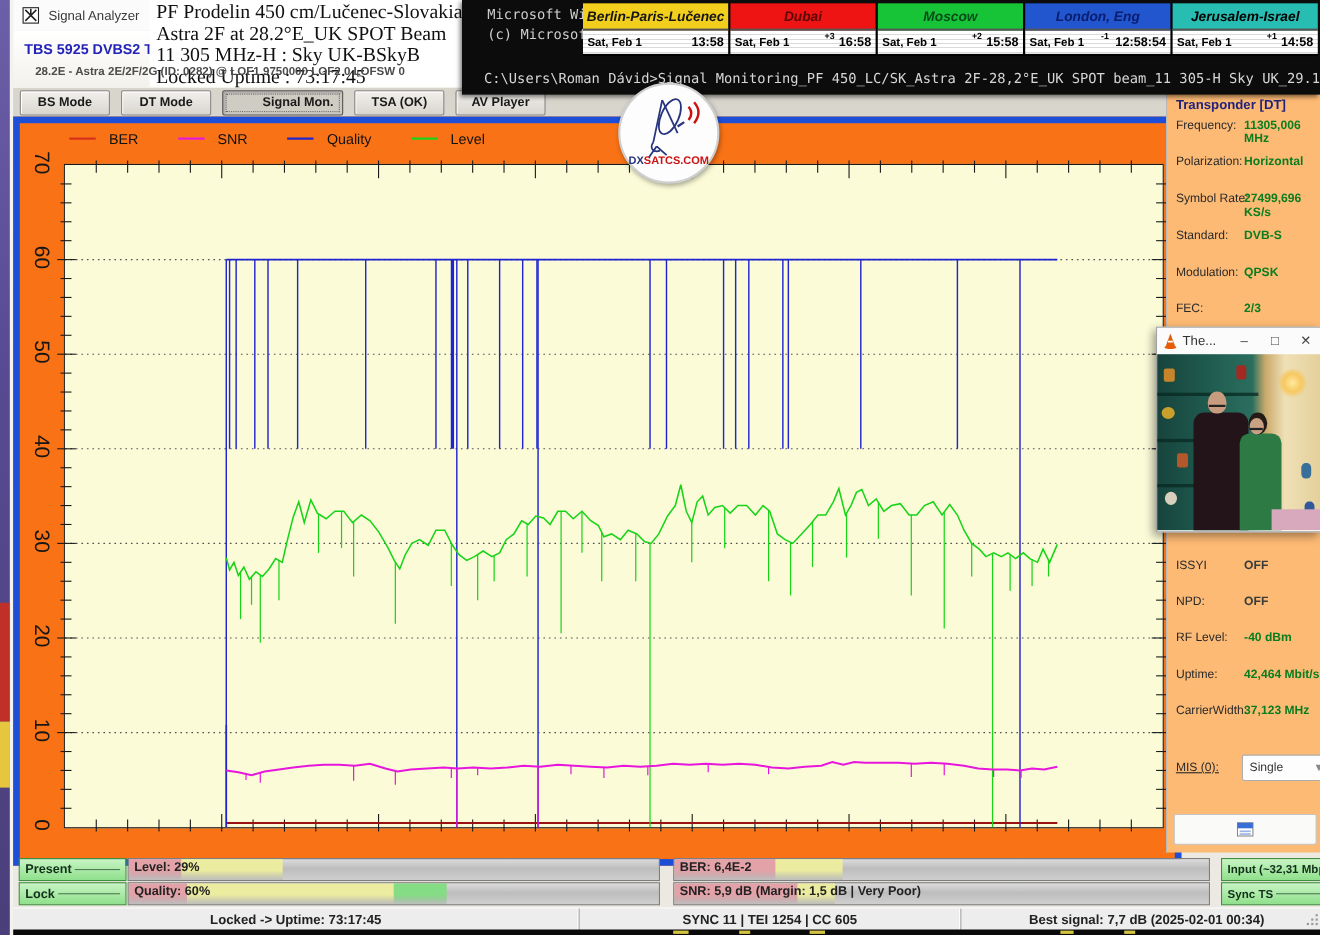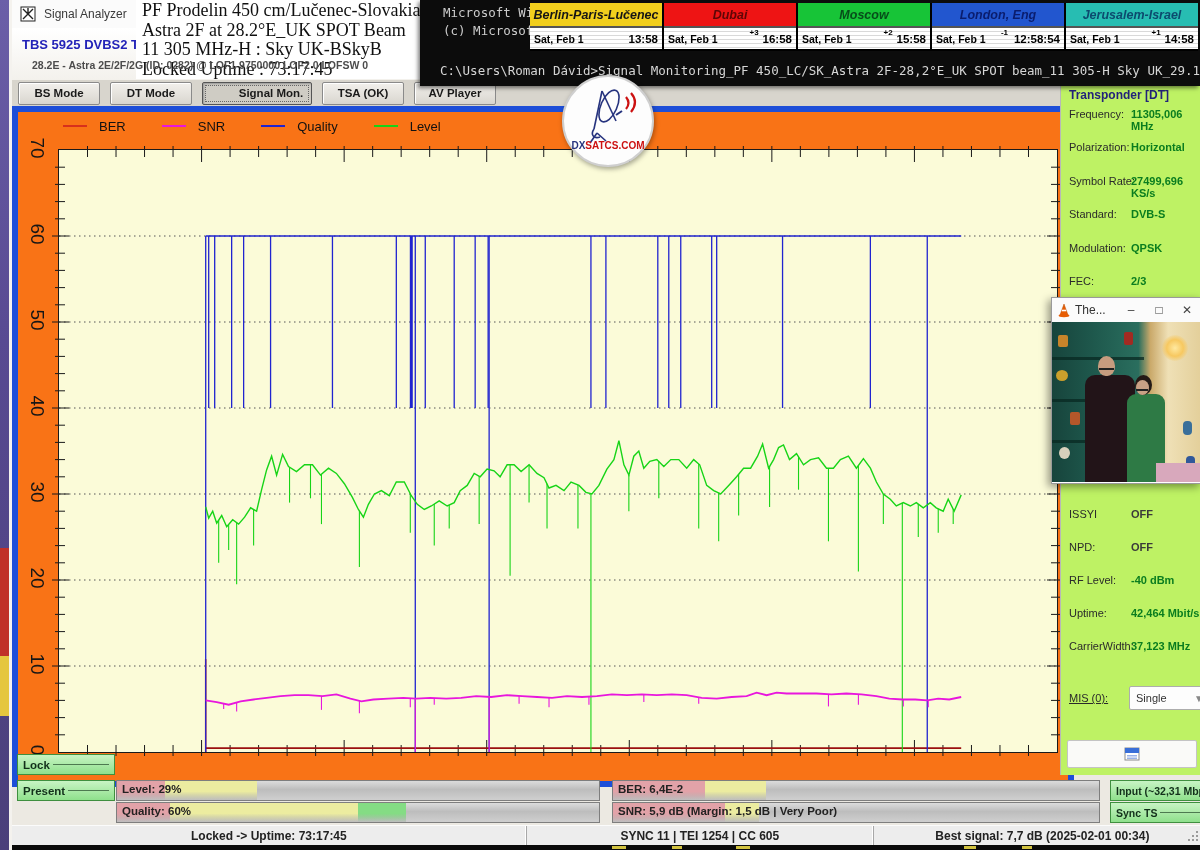--- a/index.html
+++ b/index.html
@@ -53,21 +53,21 @@
   .legend-item{display:flex;align-items:center;gap:12px;}
   .legend-swatch{width:24px;height:0;border-top:2.5px solid #000;}
   .legend-label{font-size:13px;color:#111;}
   #plot{left:40px;top:37px;width:998px;height:602px;background:#fbfbd8;border:1px solid #1a1a1a;}
   #plot svg{overflow:visible;display:block;}
   .grid{stroke:#555;stroke-width:1;stroke-dasharray:1.5 3.5;}
   .tick{stroke:#1a1a1a;stroke-width:1;}
   .ylab{position:absolute;font-size:19px;color:#161616;transform:rotate(90deg);width:26px;text-align:center;}
 
   
-  #panel{left:1048px;top:84px;width:140px;height:691px;background:#bef264;border-left:1px solid #b8b8b8;}
+  #panel{left:1048px;top:84px;width:140px;height:691px;background:#fdba74;border-left:1px solid #b8b8b8;}
   #panel-title{left:8px;top:4px;font-size:12px;font-weight:bold;color:#23237a;}
   .prow-label{position:absolute;left:8px;font-size:11px;color:#2a2a2a;}
   .prow-value{position:absolute;left:70px;font-size:11px;font-weight:bold;}
   .val-green{color:#0a7d1f;}
   .val-dark{color:#3a3a3a;}
   #mis-label{left:8px;top:608px;font-size:11px;color:#2a2a2a;text-decoration:underline;}
   #mis-select{left:68px;top:602px;width:68px;height:22px;background:#fdfdfd;border:1px solid #adadad;border-radius:2px;
     font-size:11px;color:#333;display:flex;align-items:center;justify-content:space-between;padding:0 6px;}
   #mis-chevron{color:#888;font-size:10px;}
   #panel-bottom{left:6px;top:656px;width:128px;height:26px;background:#fafaf8;border:1px solid #c4c4c4;border-radius:2px;
@@ -471,21 +471,21 @@
           <div class="gauge-label">Level: 29%</div>
         </div>
         <div class="gauge-bar" style="left: 600px; top: 780px; width: 486px;">
           <div class="gauge-seg" style="left: 0%; width: 19%; background: linear-gradient(rgb(226, 162, 168), rgb(226, 162, 168) 55%, rgba(0, 0, 0, 0.08));"></div>
           <div class="gauge-seg" style="left: 19%; width: 12.5%; background: linear-gradient(rgb(236, 236, 160), rgb(236, 236, 160) 55%, rgba(0, 0, 0, 0.08));"></div>
           <div class="gauge-label">BER: 6,4E-2</div>
         </div>
         <div class="gauge-box" style="left: 1098px; top: 780px; width: 97px; font-size: 10.5px;">
           <span>Input (~32,31 Mbps)</span>
         </div>
-        <div class="gauge-box" style="left: 5px; top: 754px; width: 86px;">
+        <div class="gauge-box" style="left: 5px; top: 802px; width: 86px;">
           <span>Lock</span>
         </div>
         <div class="gauge-bar" style="left: 104px; top: 802px; width: 482px;">
           <div class="gauge-seg" style="left: 0%; width: 11%; background: linear-gradient(rgb(226, 162, 168), rgb(226, 162, 168) 55%, rgba(0, 0, 0, 0.08));"></div>
           <div class="gauge-seg" style="left: 11%; width: 39%; background: linear-gradient(rgb(236, 236, 160), rgb(236, 236, 160) 55%, rgba(0, 0, 0, 0.08));"></div>
           <div class="gauge-seg" style="left: 50%; width: 10%; background: linear-gradient(rgb(132, 220, 132), rgb(132, 220, 132) 55%, rgba(0, 0, 0, 0.08));"></div>
           <div class="gauge-label">Quality: 60%</div>
         </div>
         <div class="gauge-bar" style="left: 600px; top: 802px; width: 486px;">
           <div class="gauge-seg" style="left: 0%; width: 23%; background: linear-gradient(rgb(226, 162, 168), rgb(226, 162, 168) 55%, rgba(0, 0, 0, 0.08));"></div>
@@ -553,21 +553,21 @@
           </div>
         </div>
         <div class="clock-col">
           <div class="clock-head" style="background: rgb(34, 86, 207); color: rgb(10, 29, 110);">London, Eng</div>
           <div class="clock-body">
             <div class="clock-date">Sat, Feb 1</div>
             <div class="clock-time">12:58:54<span class="clock-off">-1</span></div>
           </div>
         </div>
         <div class="clock-col">
-          <div class="clock-head" style="background: rgb(39, 189, 178); color: #0c4a6e;">Jerusalem-Israel</div>
+          <div class="clock-head" style="background: rgb(39, 189, 178); color: #000000;">Jerusalem-Israel</div>
           <div class="clock-body">
             <div class="clock-date">Sat, Feb 1</div>
             <div class="clock-time">14:58<span class="clock-off">+1</span></div>
           </div>
         </div>
       </div>
   </div>
 
   <div class="abs" id="logo">
     <svg width="88" height="88" viewBox="0 0 88 88">

